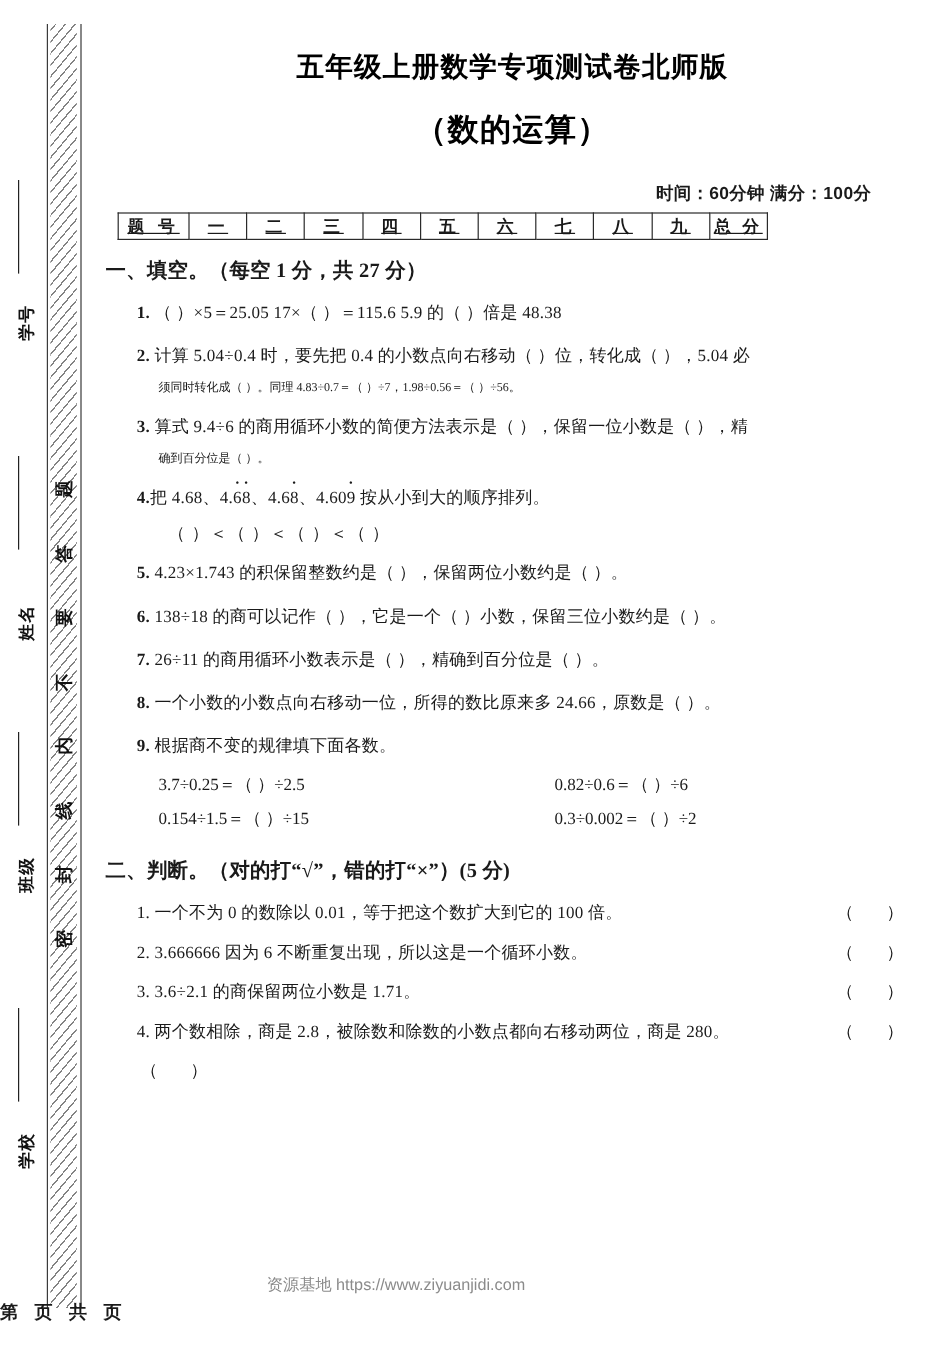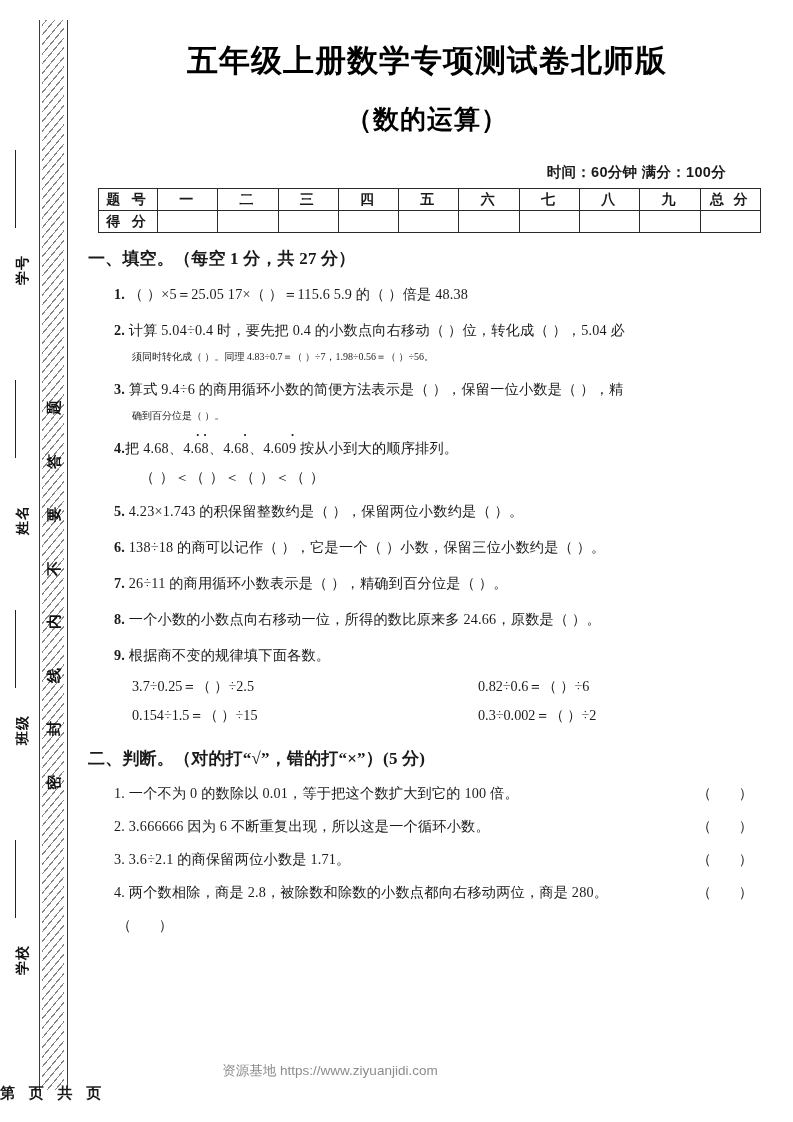--- a/index.html
+++ b/index.html
@@ -114,21 +114,21 @@
   .content {
     position: absolute;
     left: 86px;
     top: 18px;
     width: 682px;
     height: 1080px;
   }
 
   .title-main {
     text-align: center;
-    font-size: 31px;
+    font-size: 23px;
     font-weight: 700;
     letter-spacing: 1px;
     margin-top: 22px;
     font-family: "Liberation Sans", "DejaVu Sans", sans-serif;
     color: #000;
   }
   .title-sub {
     text-align: center;
     font-size: 26px;
     font-weight: 700;
@@ -147,23 +147,24 @@
     letter-spacing: .3px;
     font-family: "Liberation Sans", "DejaVu Sans", sans-serif;
   }
 
   
   .score-table-wrap {
     margin-top: 6px;
     padding: 0 8px 0 12px;
   }
   table.score-table {
-    width: 663px;
+    width: 542px;
     border-collapse: collapse;
     table-layout: fixed;
+    text-decoration: underline;
   }
   table.score-table td {
     border: 1px solid #2a2a2a;
     height: 21px;
     text-align: center;
     font-size: 14px;
     font-weight: 600;
     font-family: "Liberation Serif", "DejaVu Serif", serif;
     letter-spacing: 3px;
     padding: 0;
@@ -204,21 +205,20 @@
     margin-top: 8px;
     font-size: 14.2px;
     letter-spacing: 1px;
   }
 
   
   .eq-grid {
     padding-left: 44px;
     margin-top: 10px;
     display: flex;
-    gap: 16px;
   }
   .eq-grid .eq-l { width: 330px; font-size: 14.2px; }
   .eq-grid .eq-r { font-size: 14.2px; }
 
   
   .rep {
     position: relative;
     display: inline-block;
   }
   .rep::after {
@@ -329,33 +329,20 @@
           <td>二</td>
           <td>三</td>
           <td>四</td>
           <td>五</td>
           <td>六</td>
           <td>七</td>
           <td>八</td>
           <td>九</td>
           <td class="total-cell">总 分</td>
         </tr>
-        <tr>
-          <td class="head-cell">得 分</td>
-          <td></td>
-          <td></td>
-          <td></td>
-          <td></td>
-          <td></td>
-          <td></td>
-          <td></td>
-          <td></td>
-          <td></td>
-          <td></td>
-        </tr>
       </tbody>
         </table>
     </div>
 
     <div class="section">
       <div class="section-title">一、填空。（每空 1 分，共 27 分）</div>
 
       <div class="q">
         <span class="num">1.</span>
         <span>（     ）×5＝25.05        17×（     ）＝115.6     5.9 的（     ）倍是 48.38</span>

